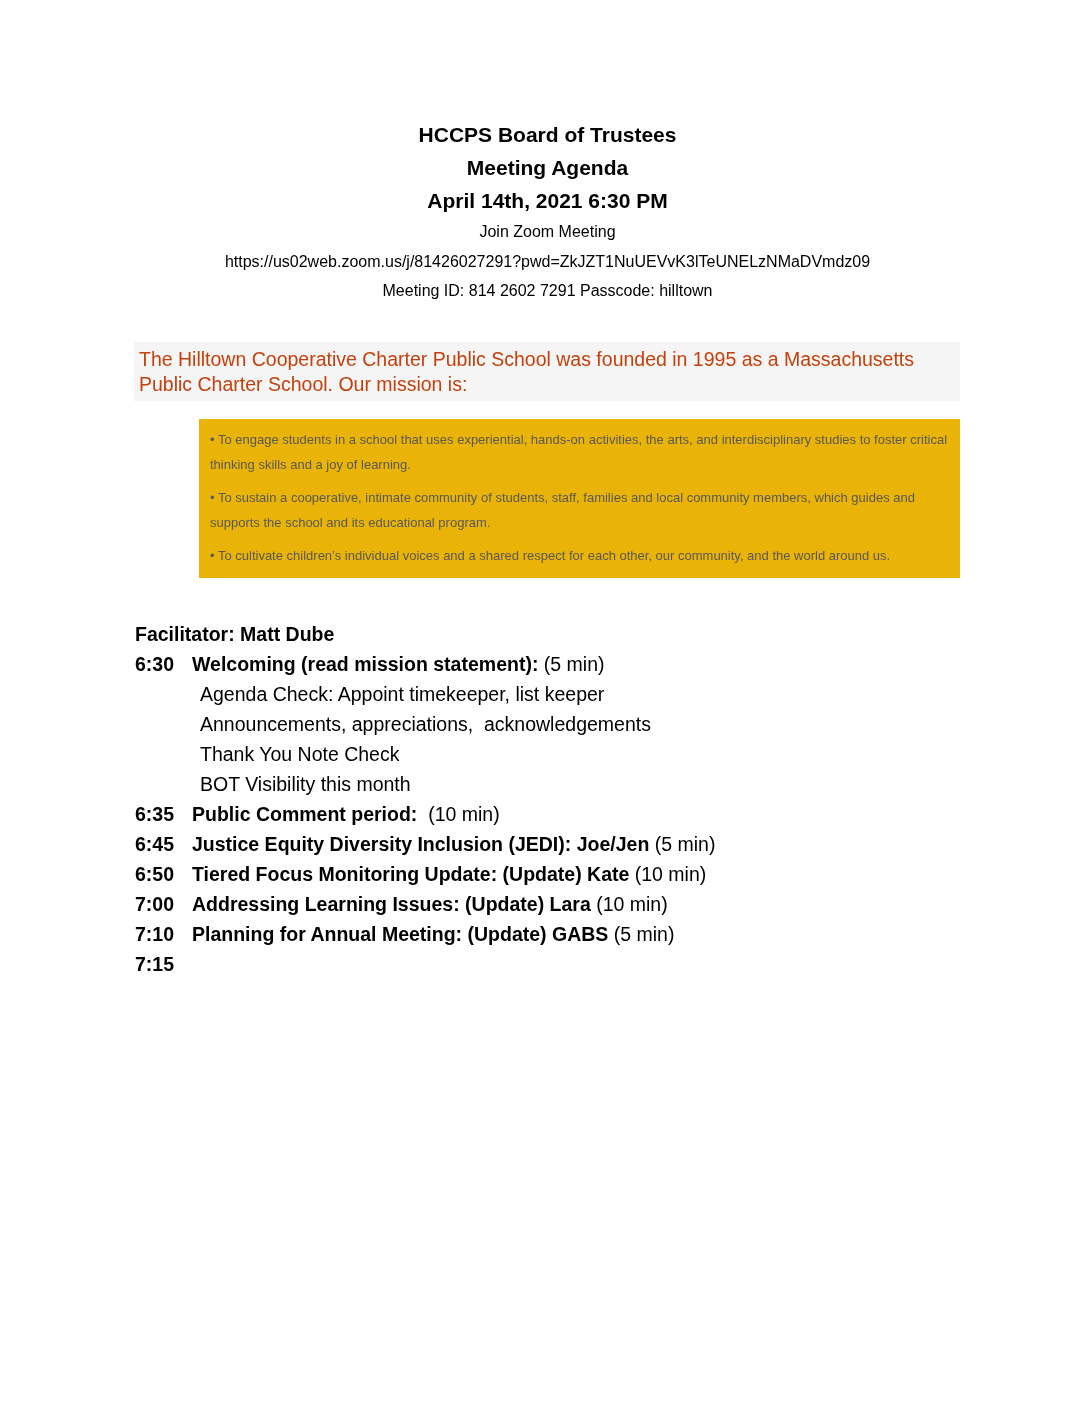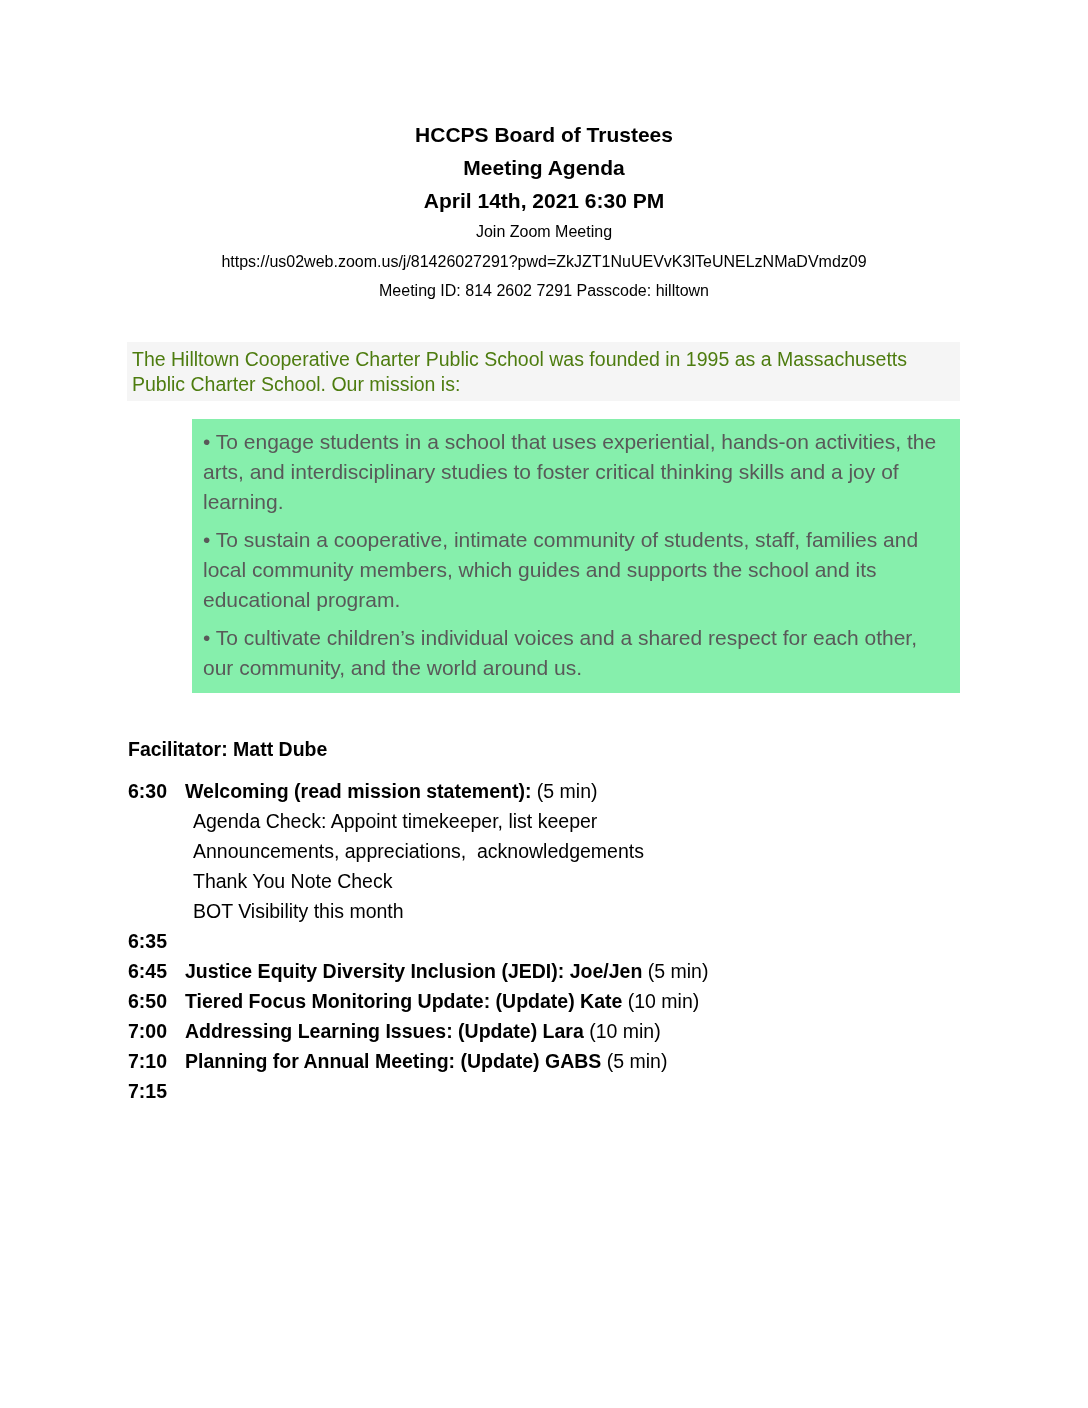--- a/index.html
+++ b/index.html
@@ -9,20 +9,21 @@
     height: 1408px;
     font-family: "Liberation Sans", "DejaVu Sans", sans-serif;
     color: #000000;
     overflow: hidden;
   }
   .page {
     width: 1088px;
     height: 1100px;
     background: #ffffff;
     position: relative;
+    padding-left: 7px;
   }
 
   
   .doc-header {
     padding-top: 118px;
     text-align: center;
   }
   .hl-bold {
     font-size: 21px;
     font-weight: 700;
@@ -31,38 +32,38 @@
   .hl-reg {
     font-size: 16px;
     font-weight: 400;
     line-height: 29.5px;
   }
 
   
   .mission-intro {
     margin: 36px 128px 0 127px;
     background: #f5f5f5;
-    color: #4d7c0f;
+    color: #c2410c;
     font-size: 19.5px;
     line-height: 25px;
     padding: 5px 8px 4px 5px;
   }
   .mission-bullets {
     margin: 18px 128px 0 192px;
-    background: #86efac;
+    background: #eab308;
     color: #595959;
-    font-size: 21px;
-    line-height: 30px;
+    font-size: 13px;
+    line-height: 25px;
     padding: 8px 10px 10px 11px;
   }
   .mission-bullets p + p { margin-top: 8px; }
 
   
   .facilitator {
-    margin: 41px 100px 12px 128px;
+    margin: 41px 100px 0 128px;
     font-size: 19.5px;
     font-weight: 700;
     line-height: 30px;
   }
   .agenda { margin: 0 60px 0 128px; }
   .agenda-item { }
   .agenda-row {
     display: flex;
     align-items: baseline;
     font-size: 19.5px;
@@ -117,20 +118,21 @@
         <div class="agenda-subitem">Agenda Check: Appoint timekeeper, list keeper</div>
         <div class="agenda-subitem">Announcements, appreciations,  acknowledgements</div>
         <div class="agenda-subitem">Thank You Note Check</div>
         <div class="agenda-subitem">BOT Visibility this month</div>
       </div>
     </div>
 
     <div class="agenda-item">
       <div class="agenda-row">
         <span class="agenda-time">6:35</span>
+        <span><span class="agenda-title">Public Comment period: </span><span class="agenda-duration"> (10 min)</span></span>
       </div>
     </div>
 
     <div class="agenda-item">
       <div class="agenda-row">
         <span class="agenda-time">6:45</span>
         <span><span class="agenda-title">Justice Equity Diversity Inclusion (JEDI): Joe/Jen </span><span class="agenda-duration">(5 min)</span></span>
       </div>
     </div>
 

